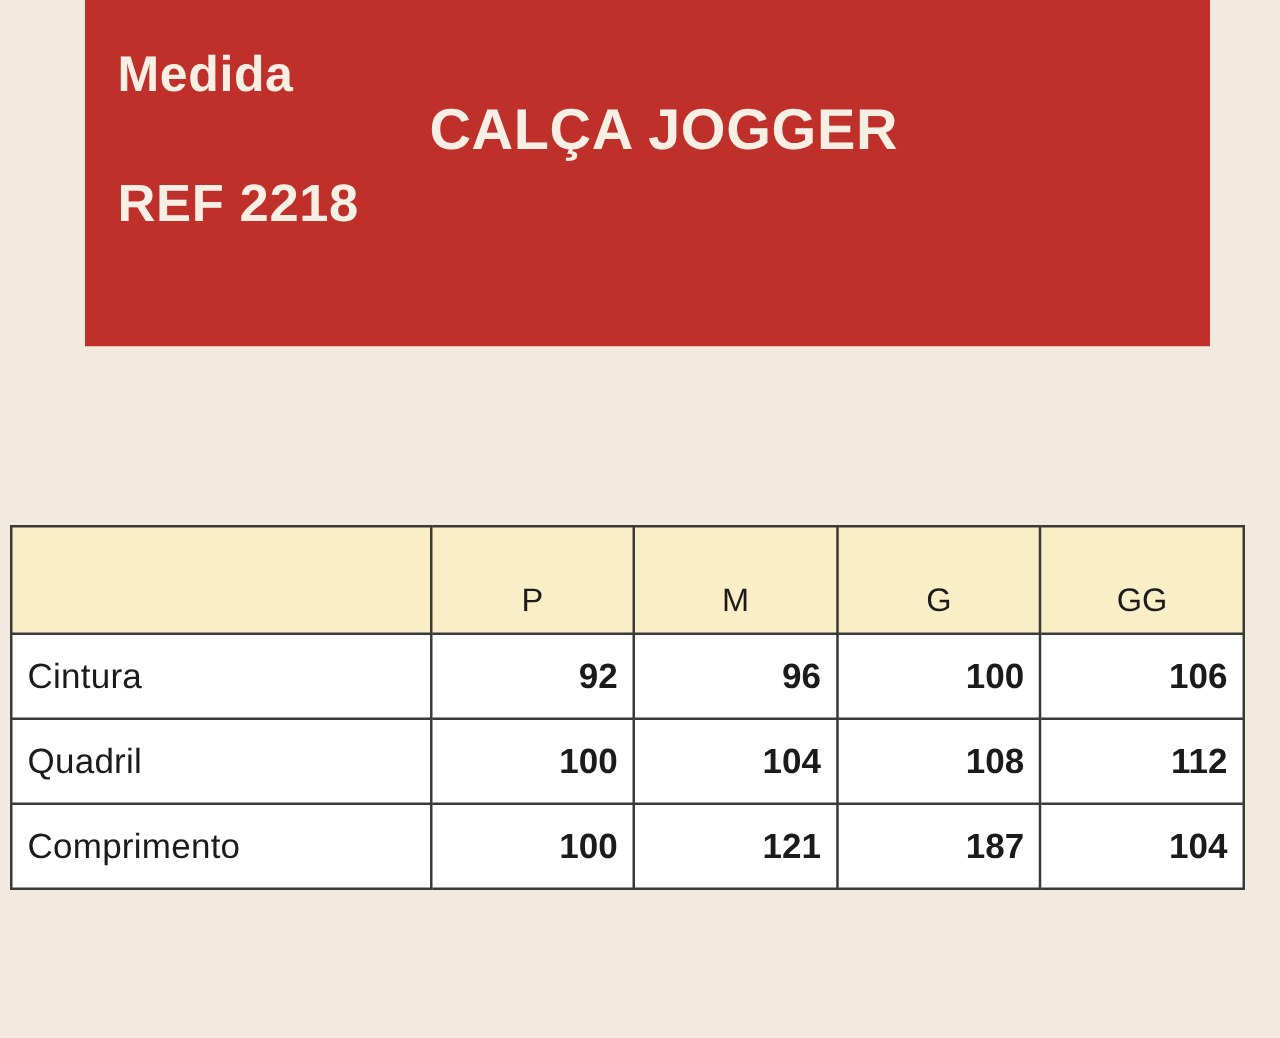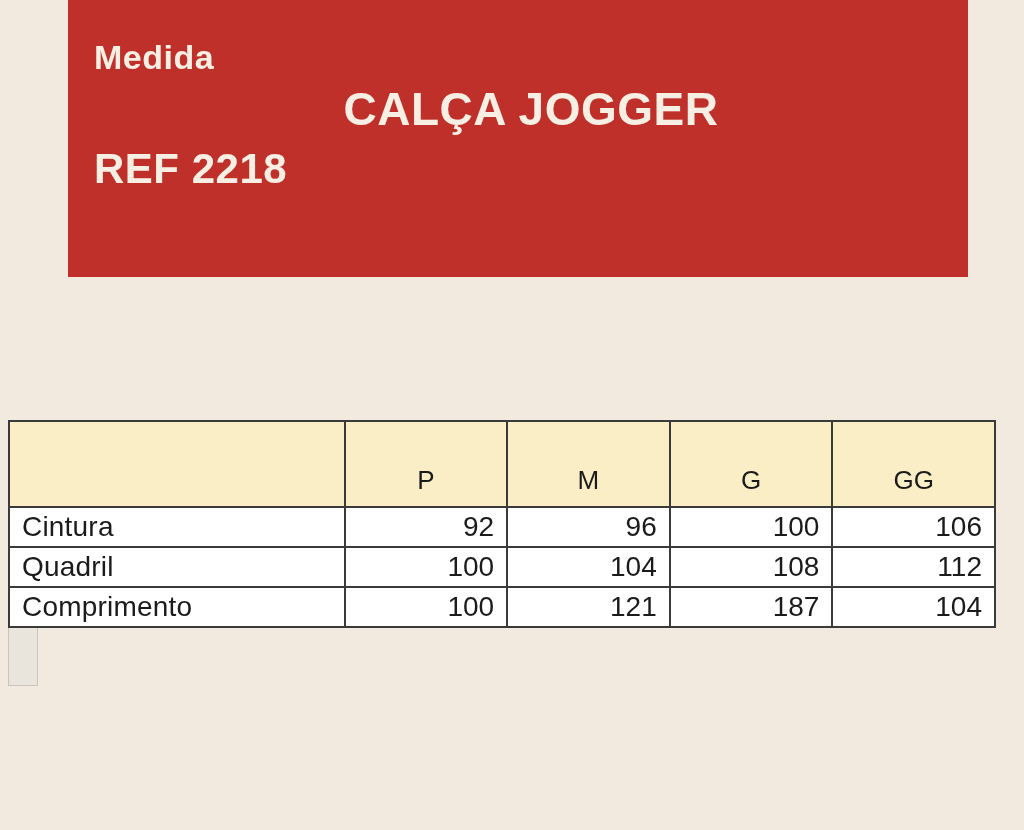--- a/index.html
+++ b/index.html
@@ -27,22 +27,22 @@
     padding: 46px 0 0 26px;
   }
   .banner-line {
     color: #f7efe4;
     font-weight: bold;
     letter-spacing: 0.5px;
     line-height: 1.0;
     margin: 0;
   }
   .banner-line.l1 {
-    font-size: 34px;
-    margin-bottom: 12px;
+    font-size: 40px;
+    margin-bottom: 0;
   }
   .banner-line.l2 {
     font-size: 46px;
     margin-bottom: 16px;
     text-align: center;
   }
   .banner-line.l3 {
     font-size: 42px;
   }
 
@@ -58,21 +58,21 @@
     width: 988px;
     table-layout: fixed;
     font-family: "Liberation Sans", sans-serif;
   }
   table.size-table col.c-label { width: 326px; }
   table.size-table col.c-size  { width: 158px; }
 
   table.size-table th,
   table.size-table td {
     border: 2px solid #3a3a3a;
-    height: 40px;
+    height: 68px;
     box-sizing: border-box;
   }
 
   
   thead tr { height: 86px; }
   thead th {
     background: #faeec6;
     height: 86px;
     font-size: 26px;
     font-weight: normal;
@@ -92,20 +92,21 @@
     vertical-align: middle;
   }
   tbody td.label {
     text-align: left;
     padding-left: 12px;
     letter-spacing: 0.2px;
   }
   tbody td.value {
     text-align: right;
     padding-right: 12px;
+    font-weight: bold;
   }
 
   
   .left-strip {
     position: absolute;
     left: 8px;
     top: 420px;
     width: 30px;
     height: 266px;
     background: #e9e5dc;

